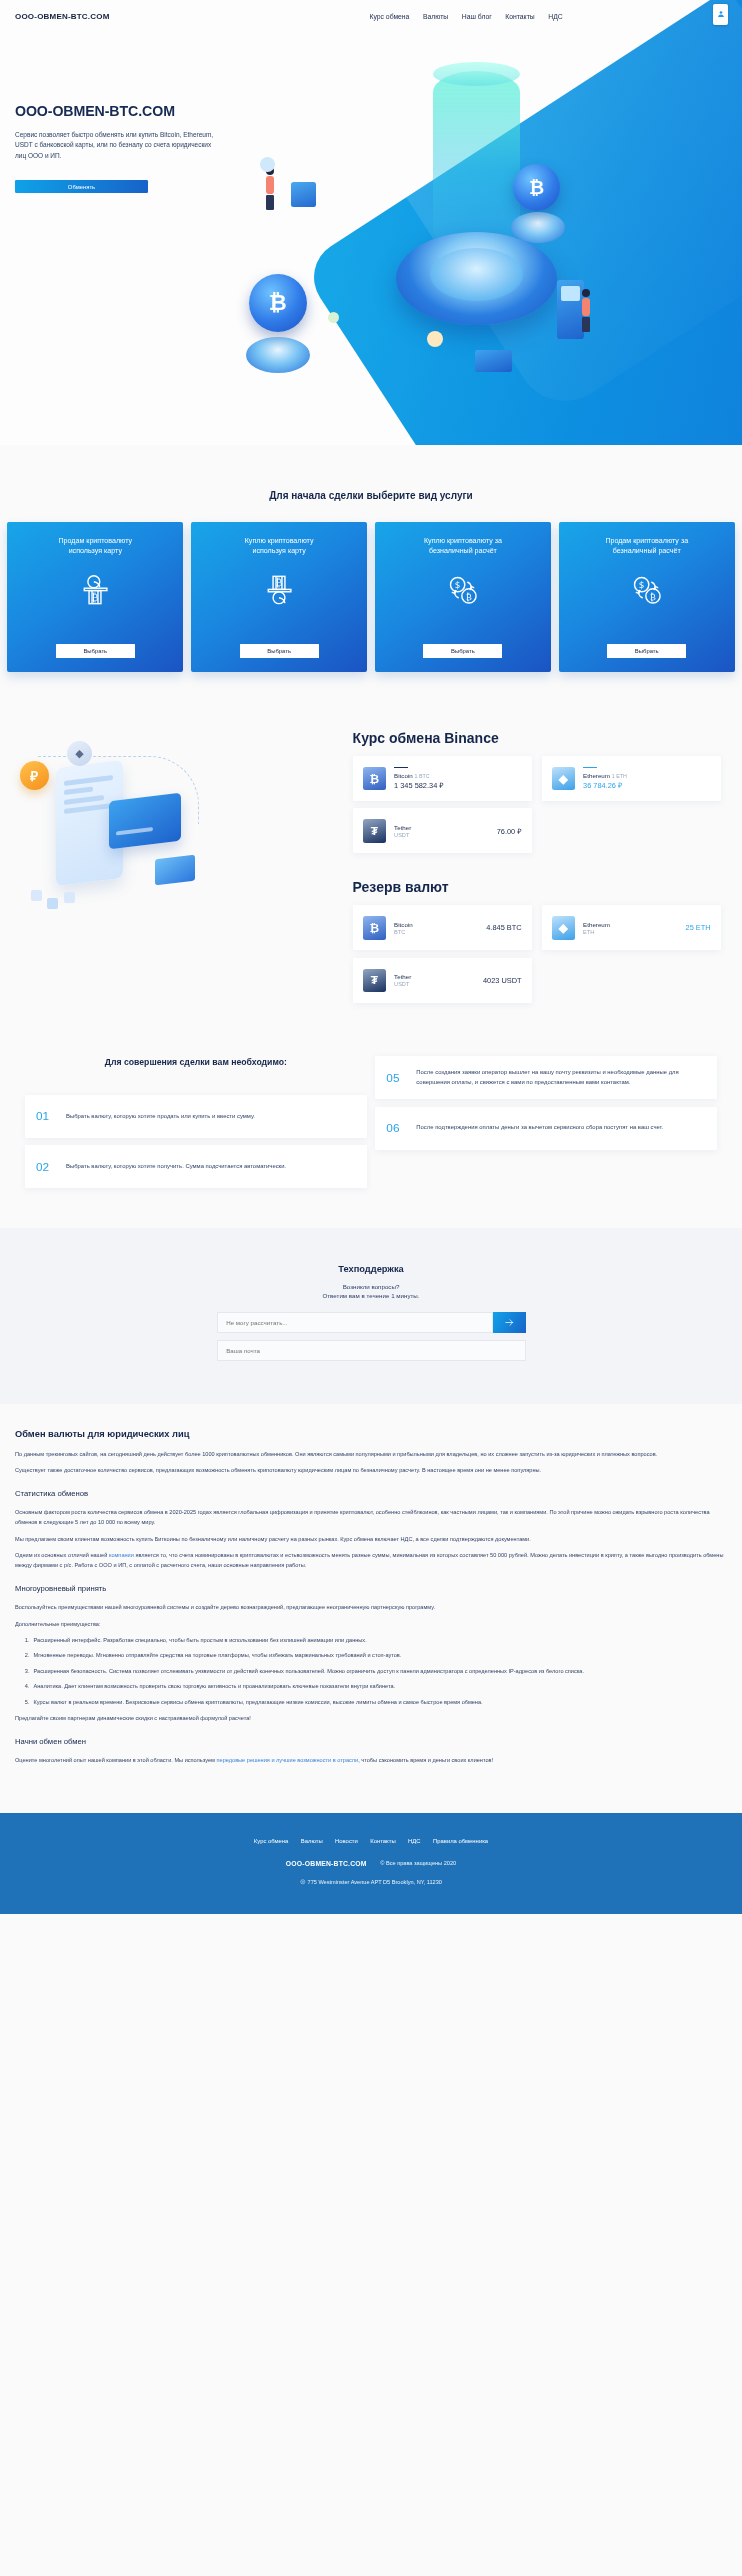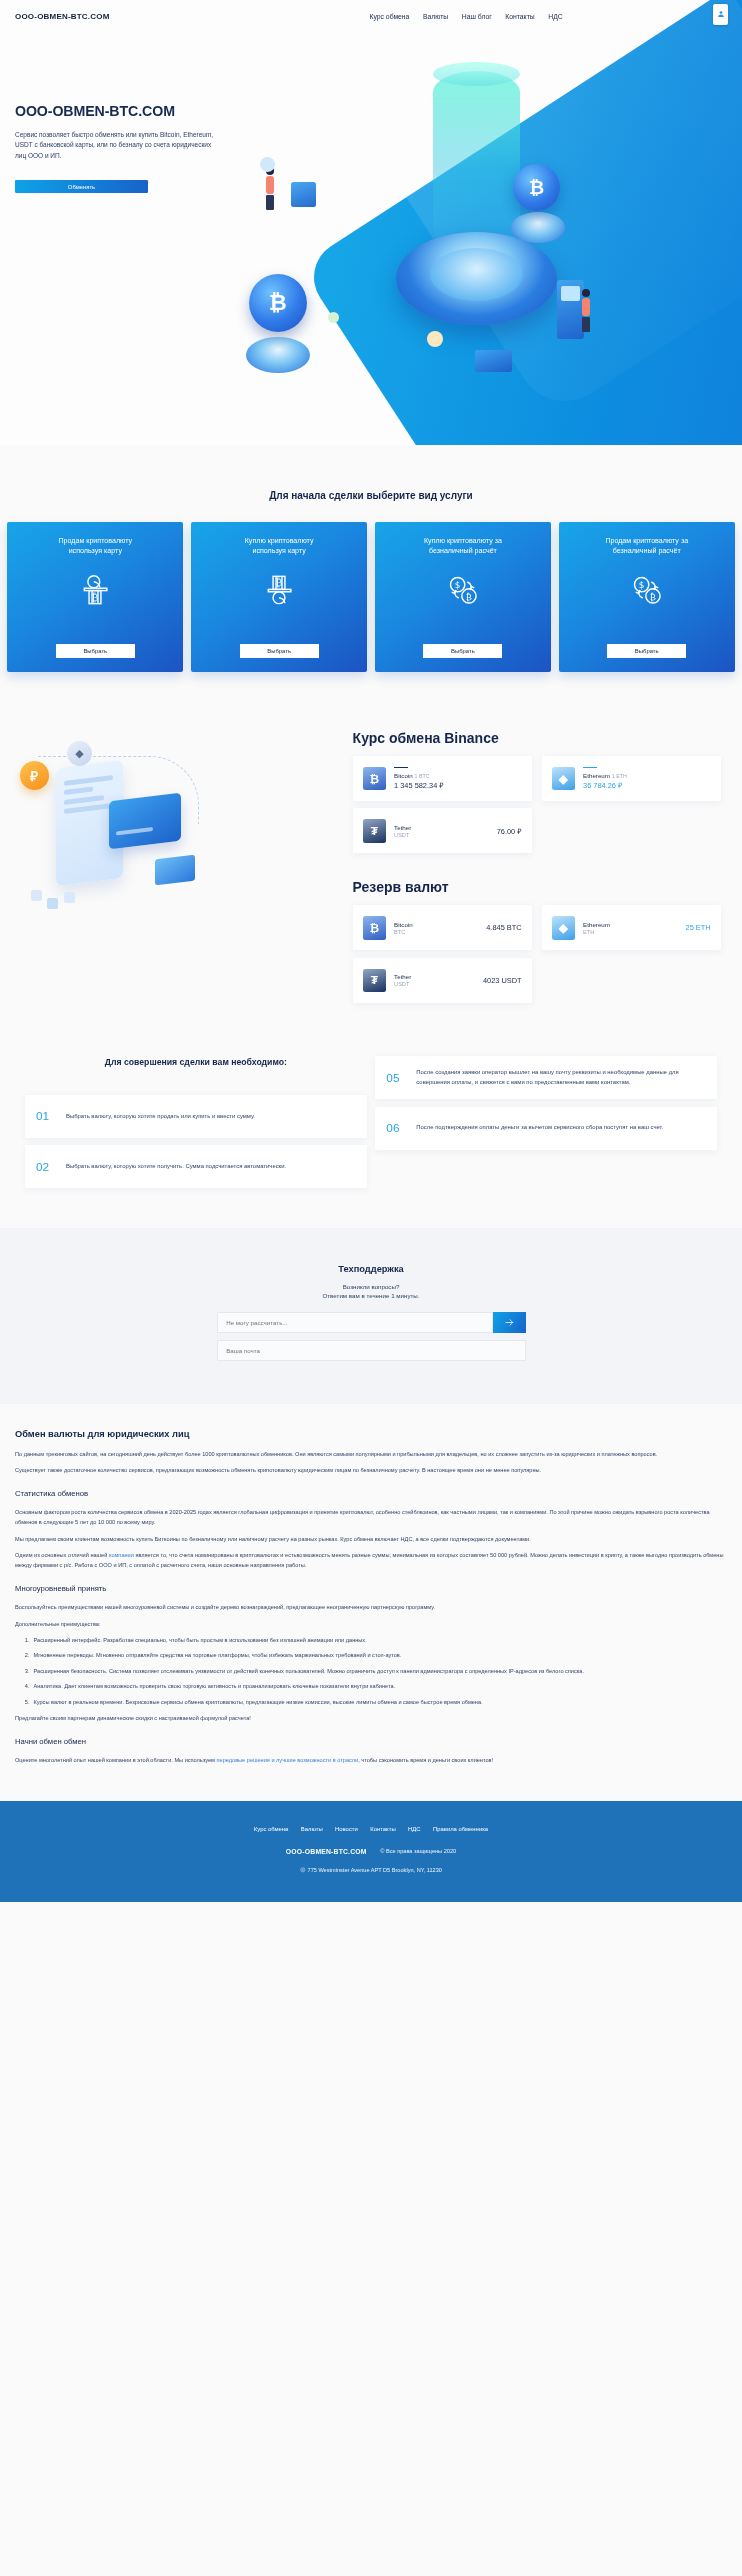--- a/index.html
+++ b/index.html
@@ -183,21 +183,21 @@
   .row1{display:flex;}
   .row1 input{flex:1;height:21px;border:0.6px solid #e4e8ee;background:#fafbfc;padding:0 8.7px;
     font-size:6.2px;color:#9aa7bd;font-family:inherit;outline:none;}
   .send{width:33px;height:21px;border:none;cursor:pointer;
     background:linear-gradient(120deg,#10a3e8,#1763c9);color:#fff;font-size:8.7px;display:flex;align-items:center;justify-content:center;}
   .row2{margin-top:6.2px;}
   .row2 input{width:100%;height:21px;border:0.6px solid #e4e8ee;background:#fafbfc;padding:0 8.7px;
     font-size:6.2px;color:#9aa7bd;font-family:inherit;outline:none;}
 
   
-  .article{padding:25px 15px 30px;background:#fafafa;}
+  .article{padding:25px 15px 42px;background:#fafafa;}
   .article h2{font-size:9.3px;font-weight:700;color:#15264c;margin-bottom:10px;}
   .article h3{font-size:7.7px;font-weight:400;color:#15264c;margin:13.6px 0 8.7px;}
   .article p{font-size:5.6px;line-height:1.85;color:#33436a;margin-bottom:6.2px;}
   .article a{color:#3b82d8;text-decoration:none;}
   .article ol{margin:3.7px 0 6.2px 16px;}
   .article ol li{font-size:5.6px;line-height:1.85;color:#33436a;margin-bottom:5px;padding-left:2.5px;}
 
   
   .footer{background:#1f72b8;padding:25px 0 28.5px;text-align:center;color:#fff;}
   .fnav{display:flex;gap:12.4px;justify-content:center;}

